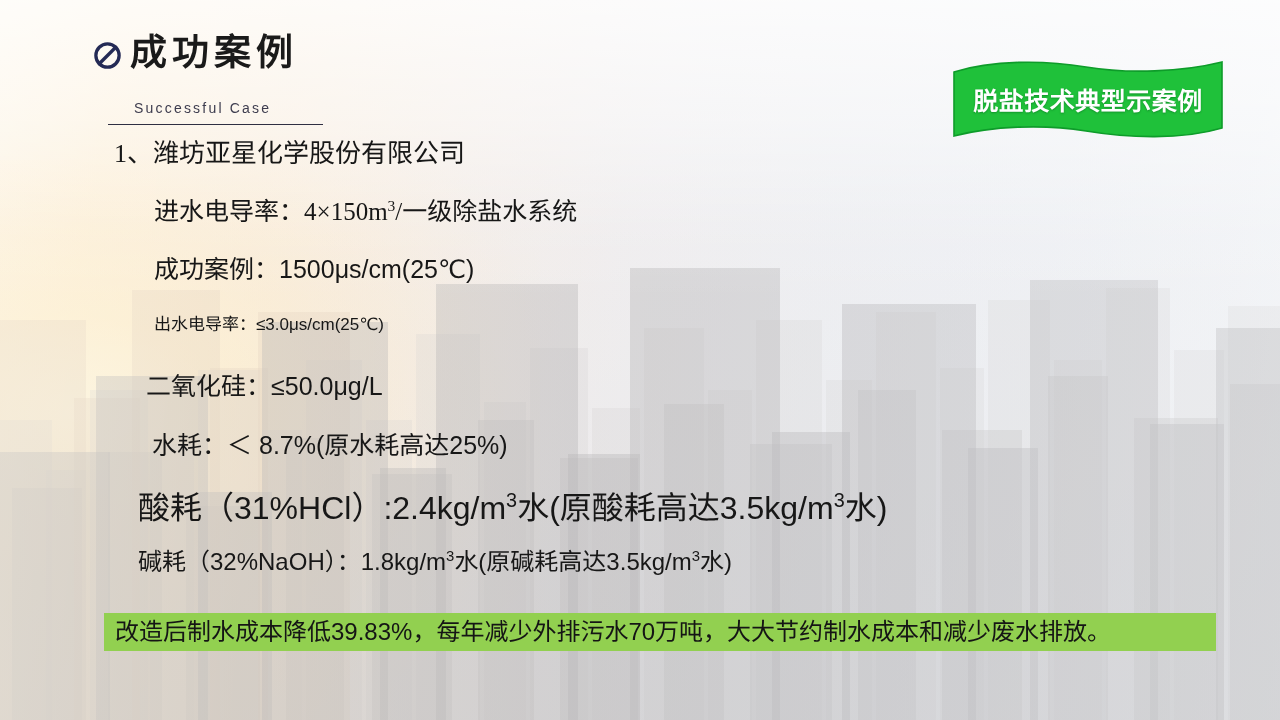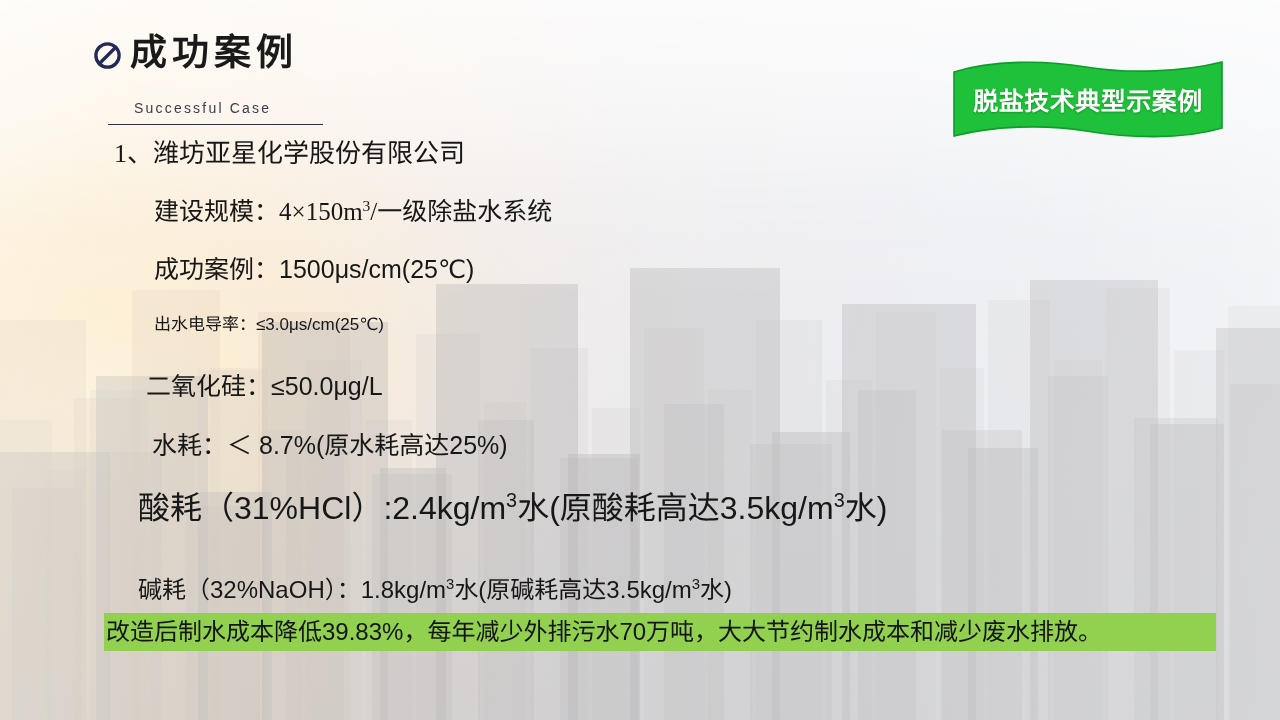--- a/index.html
+++ b/index.html
@@ -196,38 +196,38 @@
   .line .val { font-family: "Liberation Serif", "DejaVu Serif", serif; }
   sup { font-size: 0.62em; vertical-align: super; line-height: 0; }
 
   .l-item   { position: absolute; left: 114px; top: 0px;   font-size: 26px; }
   .l-1      { position: absolute; left: 154px; top: 59px;  font-size: 25px; }
   .l-2      { position: absolute; left: 154px; top: 117px; font-size: 25px; }
   .l-3      { position: absolute; left: 154px; top: 176px; font-size: 17px; }
   .l-4      { position: absolute; left: 146px; top: 234px; font-size: 25px; }
   .l-5      { position: absolute; left: 152px; top: 293px; font-size: 25px; }
   .l-6      { position: absolute; left: 138px; top: 352px; font-size: 32px; }
-  .l-7      { position: absolute; left: 138px; top: 410px; font-size: 24px; margin-top: 28px; }
+  .l-7      { position: absolute; left: 138px; top: 410px; font-size: 24px; }
 
   
   .conclusion {
     position: absolute;
     left: 104px;
     top: 613px;
     width: 1112px;
     height: 38px;
     background: #92d050;
     display: flex;
     align-items: center;
   }
   .conclusion-text {
     font-size: 24px;
     color: #151515;
     white-space: nowrap;
-    padding-left: 2px;
+    padding-left: 11px;
     line-height: 1;
   }
 </style>
 </head>
 <body>
 
 <div class="slide">
 
   <div class="bg">
     <div class="bg-sky"></div>
@@ -325,21 +325,21 @@
     <div class="badge-text">脱盐技术典型示案例</div>
   </div>
 
   <div class="body-list">
 
     <div class="line l-item">
       <span class="val">1、</span><span>潍坊亚星化学股份有限公司</span>
     </div>
 
     <div class="line l-1">
-      <span>建设规模</span><span>：</span><span class="val">4×150m</span><sup class="val">3</sup><span class="val">/一级除盐水系统</span>
+      <span>进水电导率</span><span>：</span><span class="val">4×150m</span><sup class="val">3</sup><span class="val">/一级除盐水系统</span>
     </div>
 
     <div class="line l-2">
       <span>成功案例</span><span>：</span><span>1500μs/cm(25℃)</span>
     </div>
 
     <div class="line l-3">
       <span>出水电导率</span><span>：</span><span>≤3.0μs/cm(25℃)</span>
     </div>
 

